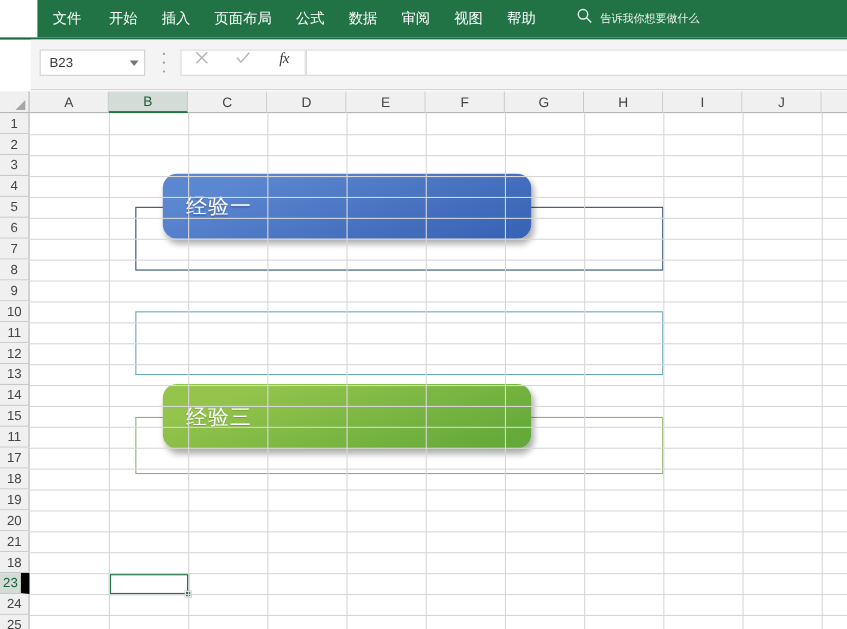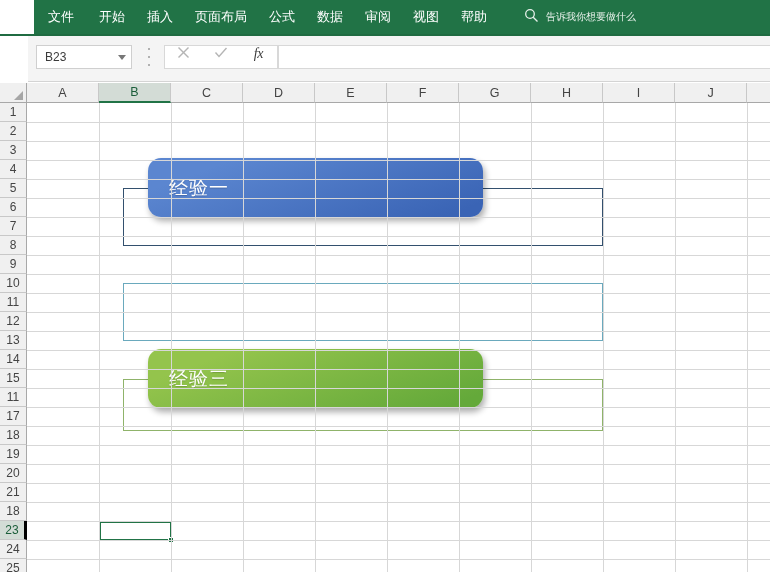--- a/index.html
+++ b/index.html
@@ -160,21 +160,21 @@
     background: #f0f0f0;
     border-right: 1px solid #a8a8a8;
     border-bottom: 1px solid #c8c8c8;
     font-size: 12px;
     color: #444444;
     display: flex; align-items: center; justify-content: center;
   }
   .row-head.sel {
     background: #d3dcd6;
     color: #1b5e3a;
-    border-right: 3px solid #000000;
+    border-right: 8px solid #000000;
   }
 
   #cells-area {
     position: absolute; left: 27px; top: 20px;
     width: 743px; height: 469px;
     background: #ffffff;
   }
   .vline {
     position: absolute; top: 0; bottom: 0;
     width: 1px; background: #d7d7d7;

